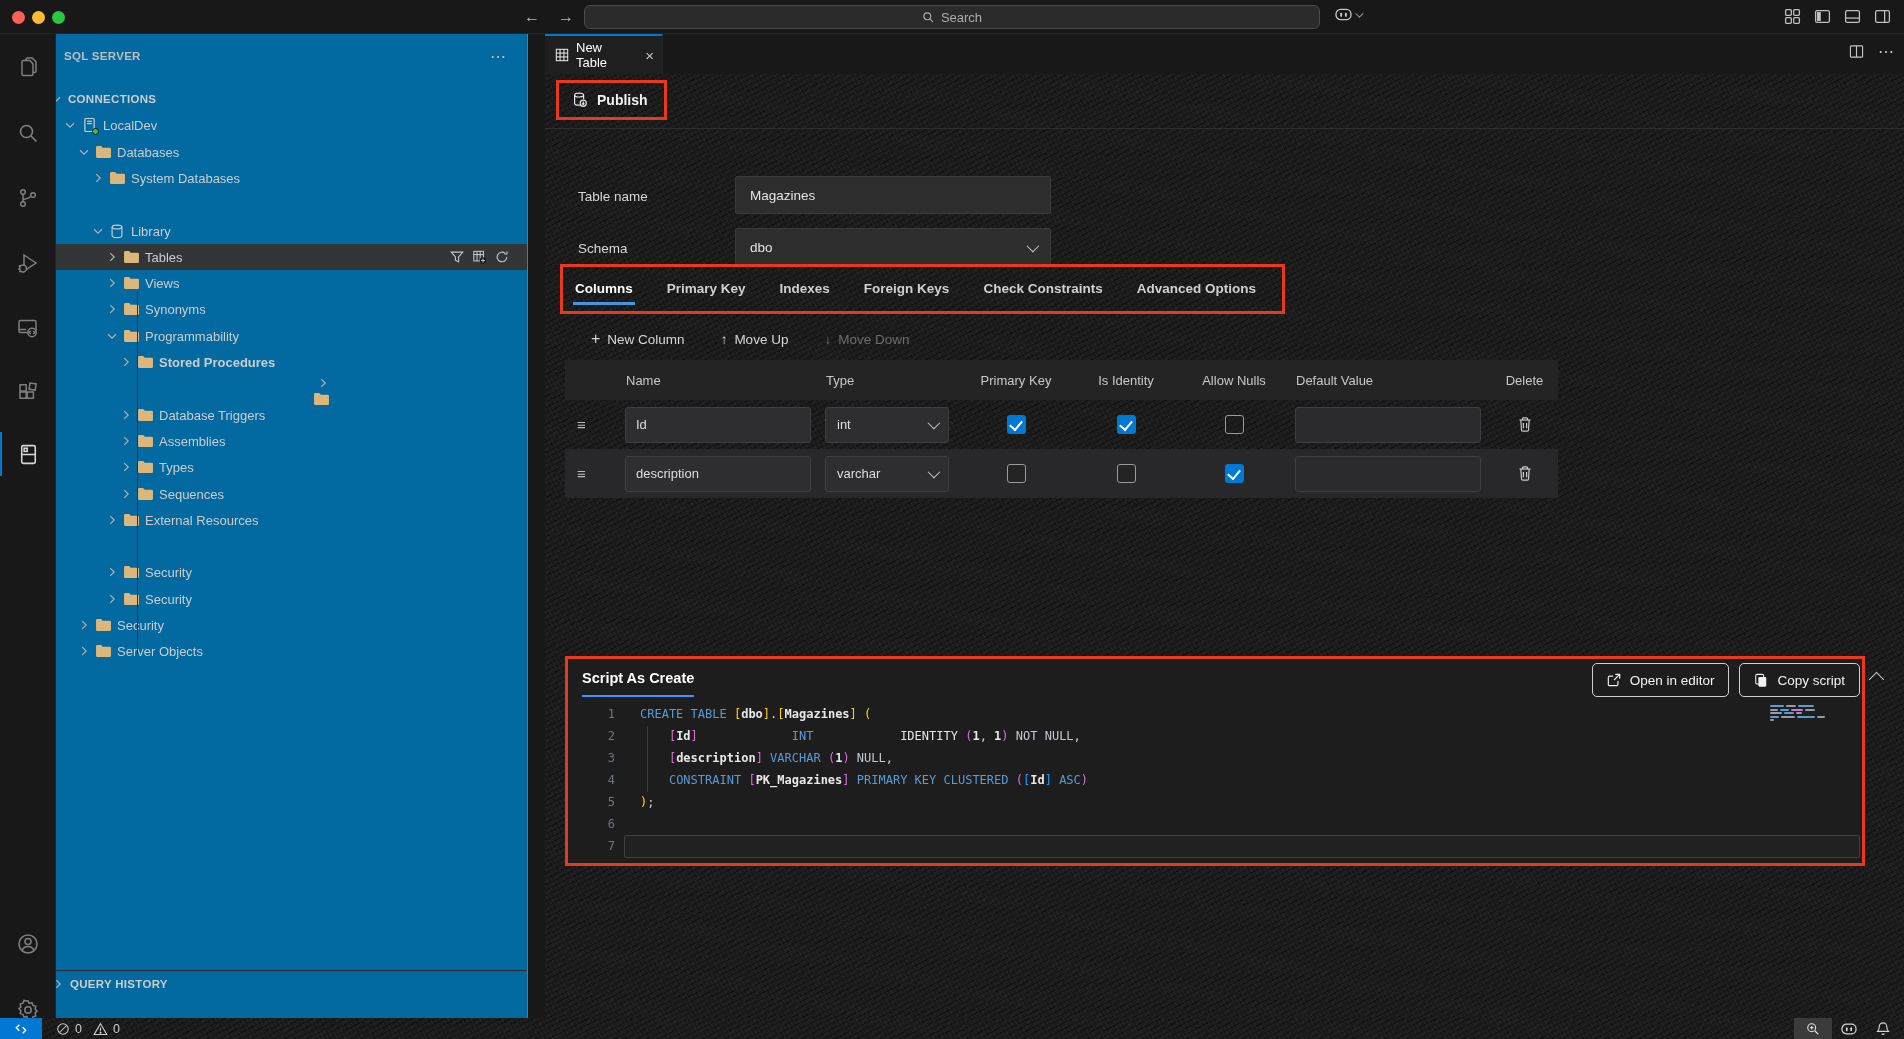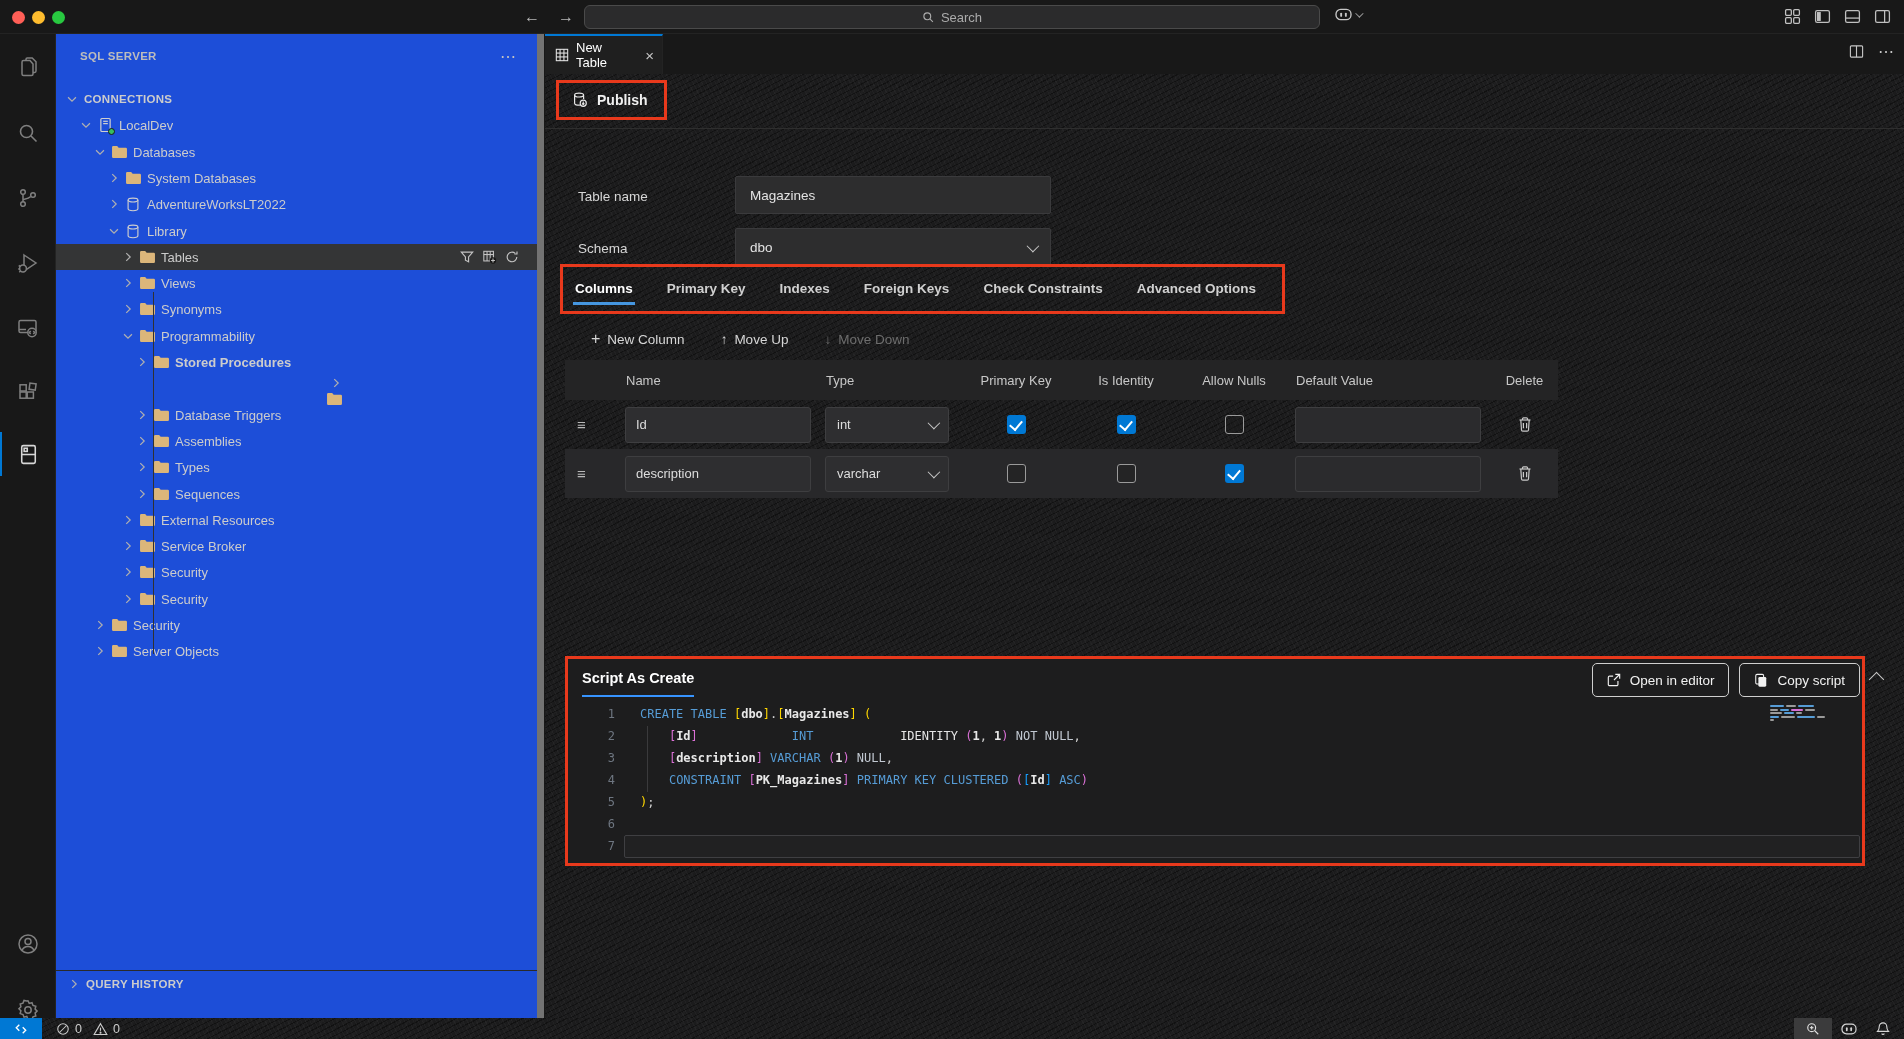--- a/index.html
+++ b/index.html
@@ -29,21 +29,21 @@
   .tb-icons { position:absolute; right:12px; top:6px; display:flex; gap:10px; }
   .tb-icons .ic { width:20px; height:20px; display:flex; align-items:center; justify-content:center; }
 
   
   #activitybar { position:absolute; left:0; top:34px; width:56px; height:984px; background:#181818; border-right:1px solid #232323; z-index:20; }
   .act-item { position:absolute; left:0; width:56px; height:52px; display:flex; align-items:center; justify-content:center; color:#7f7f7f; }
   .act-item.active { color:#d7d7d7; }
   .act-item.active::before { content:""; position:absolute; left:0; top:4px; bottom:4px; width:2px; background:#0078d4; }
 
   
-  #sidebar { position:absolute; left:56px; top:34px; width:488px; height:984px; background:#1d4ed8; border-right:7px solid #737373; z-index:10; }
+  #sidebar { position:absolute; left:40px; top:34px; width:488px; height:984px; background:#0369a1; border-right:1px solid #737373; z-index:10; }
   #sidebar-header { position:absolute; left:0; top:0; width:100%; height:44px; display:flex; align-items:center; padding:0 18px 0 24px; }
   #sidebar-title { font-size:11.5px; font-weight:bold; letter-spacing:.3px; color:#bdbdbd; flex:1; }
   #sidebar-more { color:#c2c2c2; font-size:16px; width:22px; text-align:center; }
   #tree { position:absolute; left:0; top:52px; width:100%; height:620px; }
   .tree-row { position:absolute; left:0; width:100%; height:26px; display:flex; align-items:center; font-size:13px; color:#cccccc; white-space:nowrap; }
   .tree-row.selected { background:#343536; }
   .tree-chev { width:16px; height:16px; display:flex; align-items:center; justify-content:center; color:#b0b0b0; flex:none; }
   .tree-ico { width:18px; height:16px; display:flex; align-items:center; justify-content:center; margin:0 5px 0 2px; flex:none; position:relative; }
   .tree-label { overflow:hidden; text-overflow:ellipsis; }
   .tree-row.section .tree-label { font-weight:bold; font-size:11.5px; letter-spacing:.3px; color:#cccccc; }
@@ -312,34 +312,20 @@
               <path d="M6 3.5L10.5 8 6 12.5"></path>
             </svg>
           </span>
           <span class="tree-ico">
             <svg width="17" height="14" viewBox="0 0 18 15" fill="#dcb67a">
               <path d="M1 2.5A1.3 1.3 0 0 1 2.3 1.2h4.2l1.6 1.8h7.6A1.3 1.3 0 0 1 17 4.3v8.4a1.3 1.3 0 0 1-1.3 1.3H2.3A1.3 1.3 0 0 1 1 12.7z"></path>
             </svg>
           </span>
           <span class="tree-label">System Databases</span>
         </div>
-        <div class="tree-row" style="top: 105px; padding-left: 50px;">
-          <span class="tree-chev">
-            <svg width="14" height="14" viewBox="0 0 16 16" fill="none" stroke="#b0b0b0" stroke-width="1.4">
-              <path d="M6 3.5L10.5 8 6 12.5"></path>
-            </svg>
-          </span>
-          <span class="tree-ico">
-            <svg width="14" height="15" viewBox="0 0 16 17" fill="none" stroke="#cfcfcf" stroke-width="1.3">
-              <ellipse cx="8" cy="3.4" rx="5.6" ry="2.2"></ellipse>
-              <path d="M2.4 3.4v10c0 1.2 2.5 2.2 5.6 2.2s5.6-1 5.6-2.2v-10"></path>
-            </svg>
-          </span>
-          <span class="tree-label">AdventureWorksLT2022</span>
-        </div>
         <div class="tree-row" style="top: 132px; padding-left: 50px;">
           <span class="tree-chev">
             <svg width="14" height="14" viewBox="0 0 16 16" fill="none" stroke="#b0b0b0" stroke-width="1.4">
               <path d="M3.5 6L8 10.5 12.5 6"></path>
             </svg>
           </span>
           <span class="tree-ico">
             <svg width="14" height="15" viewBox="0 0 16 17" fill="none" stroke="#cfcfcf" stroke-width="1.3">
               <ellipse cx="8" cy="3.4" rx="5.6" ry="2.2"></ellipse>
               <path d="M2.4 3.4v10c0 1.2 2.5 2.2 5.6 2.2s5.6-1 5.6-2.2v-10"></path>
@@ -505,33 +491,20 @@
             <svg width="14" height="14" viewBox="0 0 16 16" fill="none" stroke="#b0b0b0" stroke-width="1.4">
               <path d="M6 3.5L10.5 8 6 12.5"></path>
             </svg>
           </span>
           <span class="tree-ico">
             <svg width="17" height="14" viewBox="0 0 18 15" fill="#dcb67a">
               <path d="M1 2.5A1.3 1.3 0 0 1 2.3 1.2h4.2l1.6 1.8h7.6A1.3 1.3 0 0 1 17 4.3v8.4a1.3 1.3 0 0 1-1.3 1.3H2.3A1.3 1.3 0 0 1 1 12.7z"></path>
             </svg>
           </span>
           <span class="tree-label">External Resources</span>
-        </div>
-        <div class="tree-row" style="top: 447px; padding-left: 64px;">
-          <span class="tree-chev">
-            <svg width="14" height="14" viewBox="0 0 16 16" fill="none" stroke="#b0b0b0" stroke-width="1.4">
-              <path d="M6 3.5L10.5 8 6 12.5"></path>
-            </svg>
-          </span>
-          <span class="tree-ico">
-            <svg width="17" height="14" viewBox="0 0 18 15" fill="#dcb67a">
-              <path d="M1 2.5A1.3 1.3 0 0 1 2.3 1.2h4.2l1.6 1.8h7.6A1.3 1.3 0 0 1 17 4.3v8.4a1.3 1.3 0 0 1-1.3 1.3H2.3A1.3 1.3 0 0 1 1 12.7z"></path>
-            </svg>
-          </span>
-          <span class="tree-label">Service Broker</span>
         </div>
         <div class="tree-row" style="top: 473px; padding-left: 64px;">
           <span class="tree-chev">
             <svg width="14" height="14" viewBox="0 0 16 16" fill="none" stroke="#b0b0b0" stroke-width="1.4">
               <path d="M6 3.5L10.5 8 6 12.5"></path>
             </svg>
           </span>
           <span class="tree-ico">
             <svg width="17" height="14" viewBox="0 0 18 15" fill="#dcb67a">
               <path d="M1 2.5A1.3 1.3 0 0 1 2.3 1.2h4.2l1.6 1.8h7.6A1.3 1.3 0 0 1 17 4.3v8.4a1.3 1.3 0 0 1-1.3 1.3H2.3A1.3 1.3 0 0 1 1 12.7z"></path>

